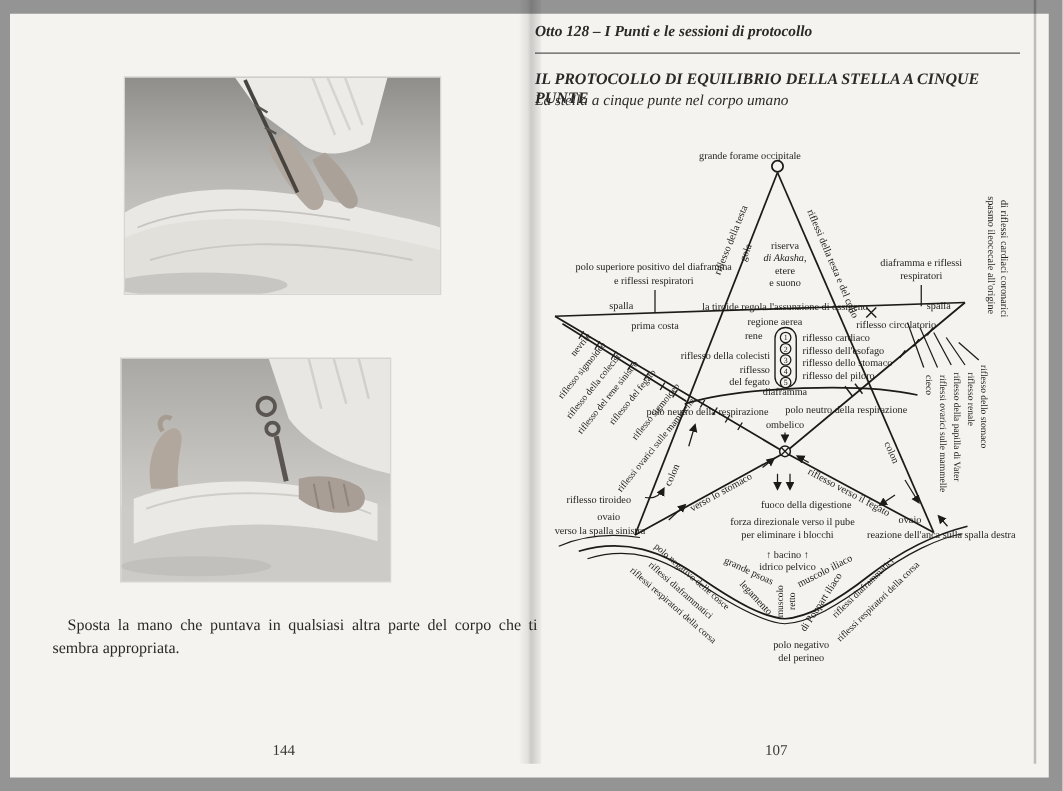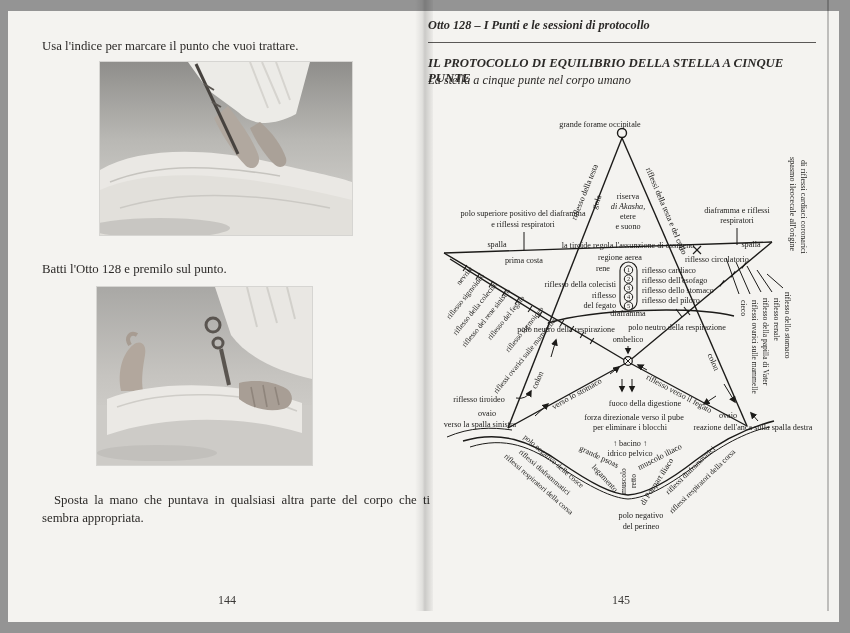--- a/index.html
+++ b/index.html
@@ -24,21 +24,20 @@
   .dthin{stroke:#1c1b19;stroke-width:1;fill:none;}
   .tick{stroke:#1c1b19;stroke-width:1.1;}
   .photo{position:absolute;box-shadow:0 0 0 1px rgba(0,0,0,0.12);}
 </style>
 </head>
 <body>
 
 <div class="scan">
   <div class="spread"></div>
 
-  <p class="para" style="left:42px;top:24px;">Usa l'indice per marcare il punto che vuoi trattare.</p>
 
   <svg class="photo" style="left:100px;top:62px;" width="252" height="173" viewBox="0 0 252 173">
     <defs>
       <linearGradient id="p1bg" x1="0" y1="0" x2="0" y2="1">
         <stop offset="0" stop-color="#8f8e8b"></stop>
           <stop offset="0.45" stop-color="#b9b8b4"></stop>
           <stop offset="1" stop-color="#d9d7d3"></stop>
       </linearGradient>
     </defs>
     <rect width="252" height="173" fill="url(#p1bg)"></rect>
@@ -48,21 +47,20 @@
     <path d="M20,146 C80,128 150,130 230,146" stroke="#cbc9c4" stroke-width="1.5" fill="none"></path>
     <path d="M88,0 L210,0 L196,52 C170,66 150,62 138,50 L108,28 Z" fill="#ecebe7"></path>
     <path d="M150,0 L168,46 M162,0 L180,42 M176,0 L190,38" stroke="#d6d4cf" stroke-width="2" fill="none"></path>
     <path d="M128,44 C140,60 152,76 158,92 C162,102 154,110 146,104 C134,92 120,70 114,56 Z" fill="#b1a89f"></path>
     <path d="M160,60 C172,70 182,84 186,96 C188,104 180,108 174,102 C164,92 154,76 150,66 Z" fill="#aaa198"></path>
     <path d="M96,2 L138,92" stroke="#47433f" stroke-width="3" fill="none"></path>
     <path d="M104,22 l10,6 M112,40 l9,5" stroke="#5a5651" stroke-width="2"></path>
     <ellipse cx="60" cy="166" rx="70" ry="10" fill="#b3b1ad" opacity="0.55"></ellipse>
   </svg>
 
-  <p class="para" style="left:42px;top:247px;">Batti l'Otto 128 e premilo sul punto.</p>
 
   <svg class="photo" style="left:97px;top:287px;" width="215" height="178" viewBox="0 0 215 178">
     <defs>
       <linearGradient id="p2bg" x1="0" y1="0" x2="0" y2="1">
         <stop offset="0" stop-color="#a9a8a5"></stop>
           <stop offset="0.5" stop-color="#c6c4c0"></stop>
           <stop offset="1" stop-color="#d8d6d2"></stop>
       </linearGradient>
     </defs>
     <rect width="215" height="178" fill="url(#p2bg)"></rect>
@@ -81,21 +79,21 @@
     <ellipse cx="60" cy="166" rx="60" ry="8" fill="#b7b5b1" opacity="0.5"></ellipse>
   </svg>
 
   <p class="para indent" style="left:42px;top:478px;">Sposta la mano che puntava in qualsiasi altra parte del corpo che ti sembra appropriata.</p>
 
   <div class="pageno" style="left:42px;top:593px;width:370px;">144</div>
 
   <div class="run-head">Otto 128 – I Punti e le sessioni di protocollo</div>
   <div class="title">IL PROTOCOLLO DI EQUILIBRIO DELLA STELLA A CINQUE PUNTE</div>
   <div class="subtitle">La stella a cinque punte nel corpo umano</div>
-  <div class="pageno" style="left:436px;top:593px;width:370px;">145</div>
+  <div class="pageno" style="left:436px;top:593px;width:370px;">107</div>
 
   <svg style="position:absolute;left:430px;top:100px;" width="420" height="460" viewBox="430 100 420 460">
     <defs>
       <marker id="ah" markerWidth="8" markerHeight="8" refX="5.5" refY="3.5" orient="auto">
         <path d="M0,0 L7,3.5 L0,7 Z" fill="#1c1b19"></path>
       </marker>
     </defs>
 
     <g>
       <line class="dline" x1="444" y1="253" x2="772" y2="242"></line>

